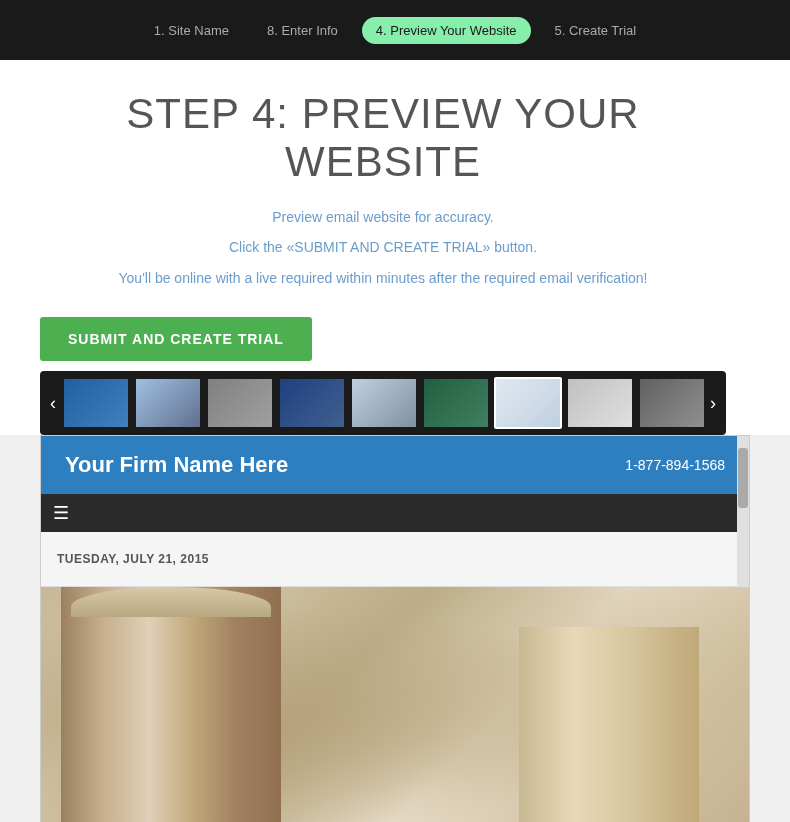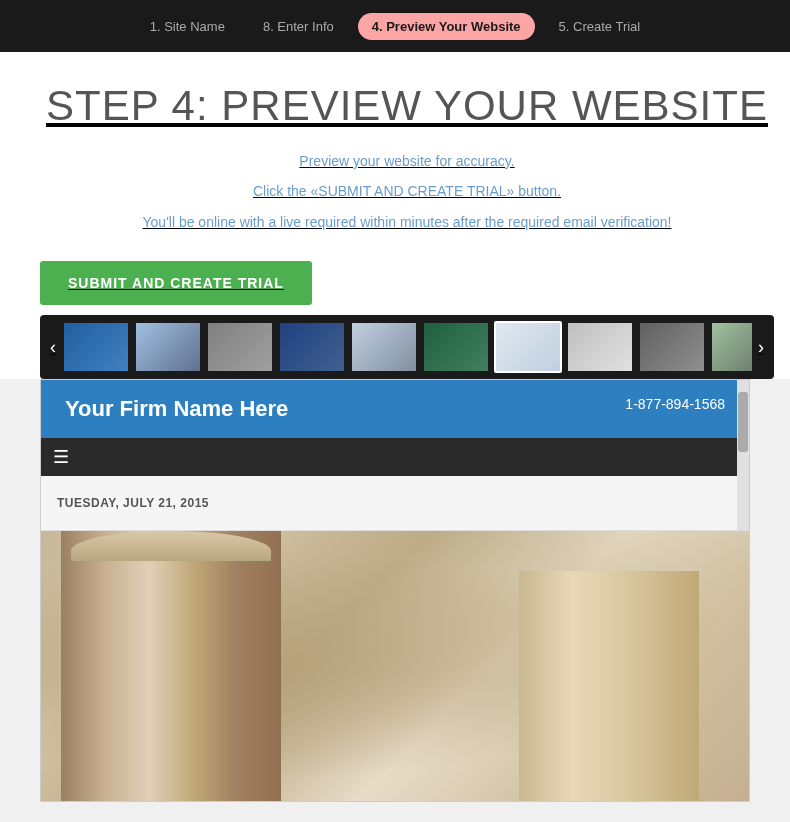--- a/index.html
+++ b/index.html
@@ -11,42 +11,41 @@
       overflow-x: hidden;
     }
 
     
     .top-nav {
       background: #1a1a1a;
       display: flex;
       align-items: center;
       justify-content: center;
       padding: 0 20px;
-      height: 52px;
+      height: 60px;
       gap: 10px;
     }
     .nav-step {
       color: #aaa;
       font-size: 13px;
       padding: 6px 14px;
       border-radius: 20px;
       white-space: nowrap;
       cursor: pointer;
     }
     .nav-step.active {
-      background: #fca5a5;
+      background: #86efac;
       color: #1a1a1a;
-      font-weight: bold;
+      font-weight: normal;
     }
 
     
     .main-content {
       background: white;
-      padding: 30px 16px 0 40px;
-      text-decoration: underline;
+      padding: 30px 64px 0 40px;
     }
 
     .page-title {
       font-size: 42px;
       font-weight: 300;
       color: #555;
       text-align: center;
       margin-bottom: 20px;
       letter-spacing: 1px;
     }
@@ -147,21 +146,21 @@
       position: absolute;
       top: 10px;
       left: 1px;
     }
 
     
     .site-header {
       background: #2e7fc0;
       padding: 16px 24px;
       display: flex;
-      align-items: flex-start;
+      align-items: center;
       justify-content: space-between;
     }
     .firm-name {
       color: white;
       font-size: 22px;
       font-weight: bold;
     }
     .firm-phone {
       color: #ffffff;
       font-size: 14px;
@@ -254,21 +253,21 @@
 <nav class="top-nav">
   <span class="nav-step">1. Site Name</span>
   <span class="nav-step">8. Enter Info</span>
   <span class="nav-step active">4. Preview Your Website</span>
   <span class="nav-step">5. Create Trial</span>
 </nav>
 
 <div class="main-content">
   <h1 class="page-title">STEP 4: PREVIEW YOUR WEBSITE</h1>
 
-  <p class="instruction-text">Preview your website for accuracy.</p>
+  <p class="instruction-text">Preview email website for accuracy.</p>
   <p class="instruction-text">Click the «SUBMIT AND CREATE TRIAL» button.</p>
   <p class="instruction-text">
     <span>You'll be online with a live required within minutes after the required email verification!</span>
   </p>
 
   <div class="submit-row">
     <button class="submit-btn">SUBMIT AND CREATE TRIAL</button>
   </div>
 
   <div class="thumbnail-strip-wrapper">

